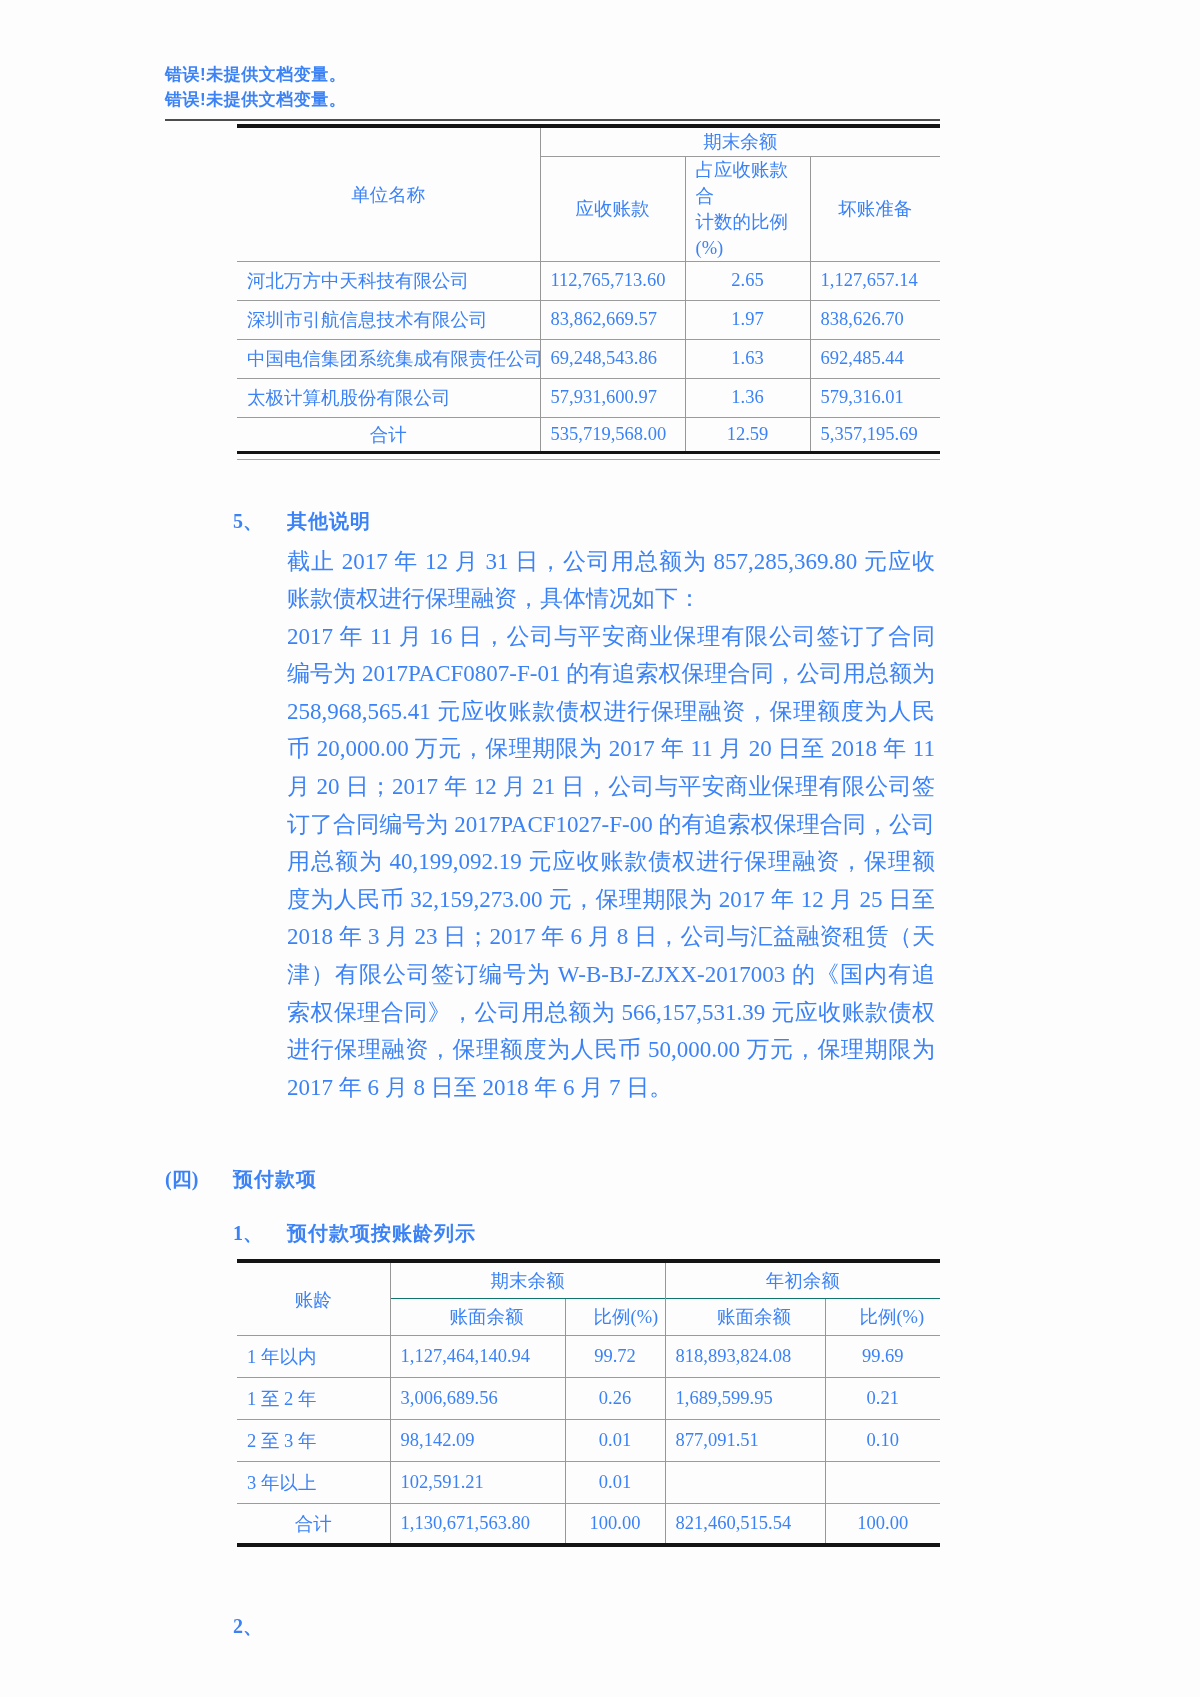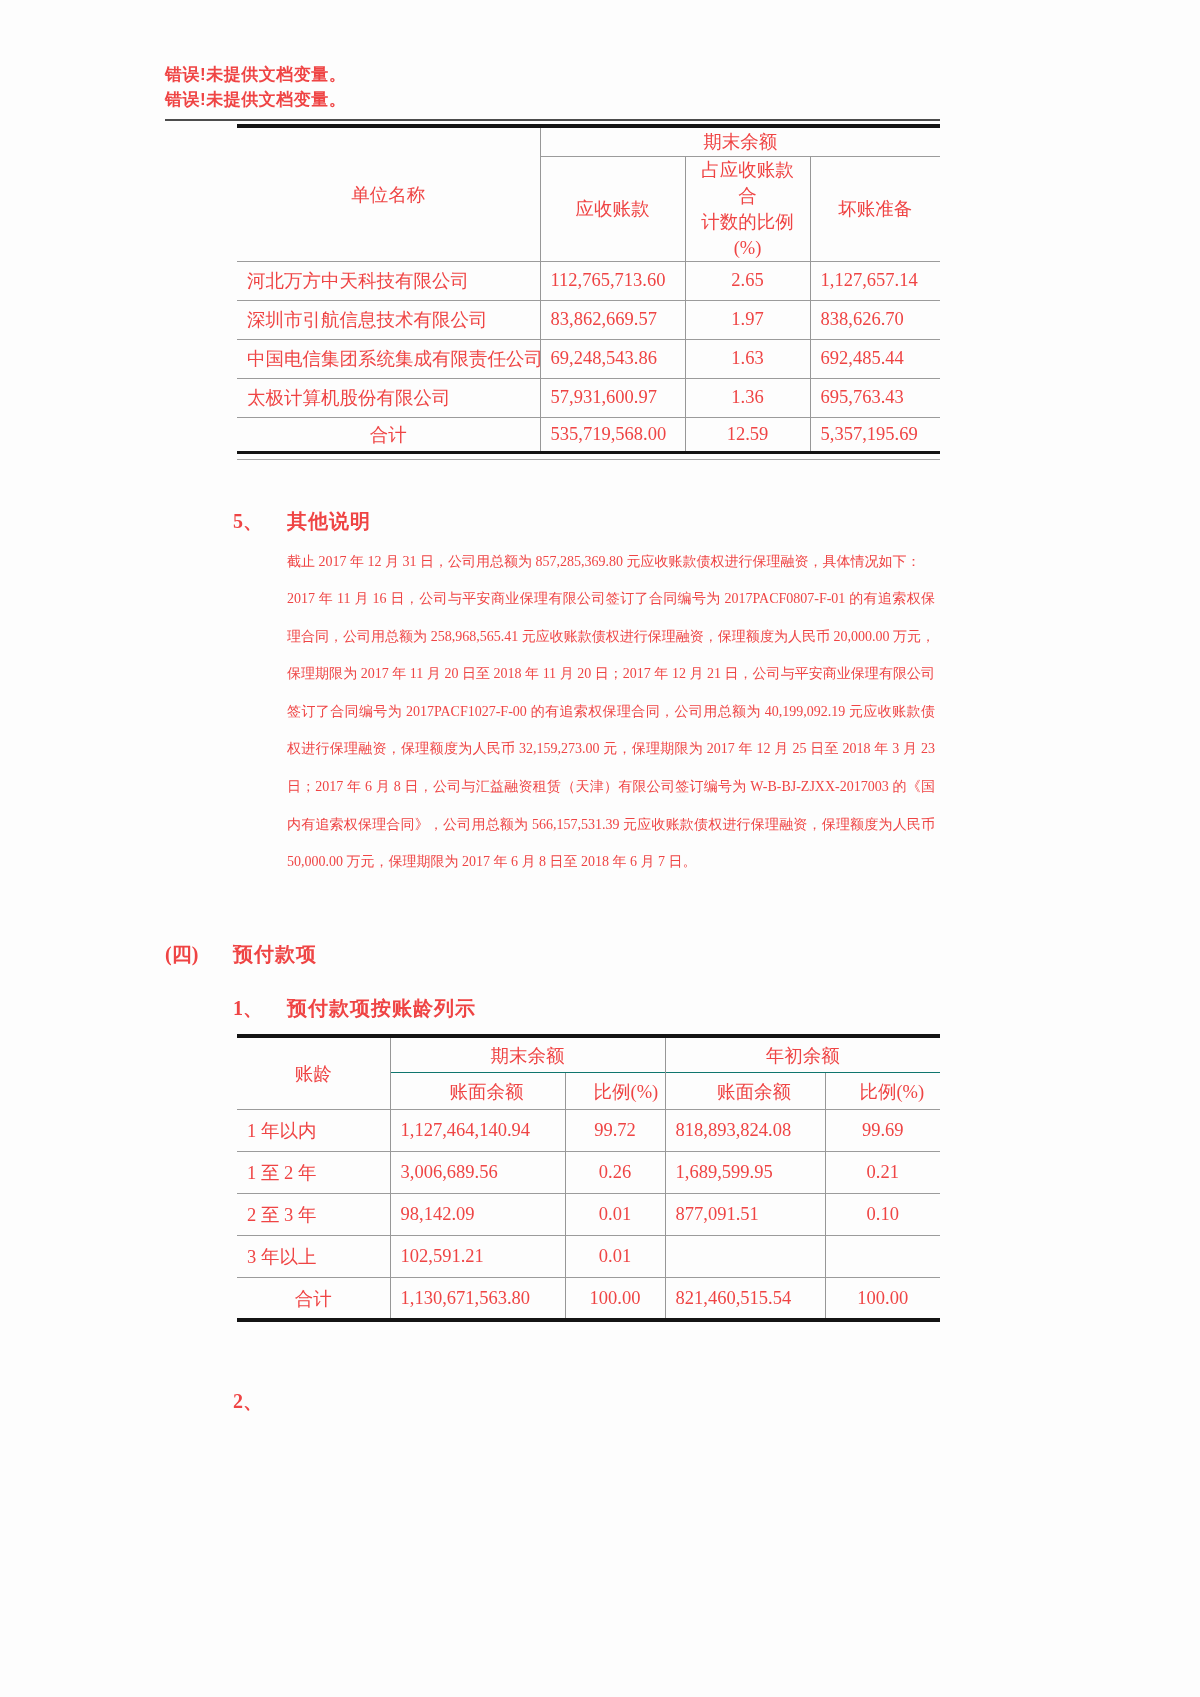--- a/index.html
+++ b/index.html
@@ -4,21 +4,21 @@
 <style>
   * { box-sizing: border-box; }
   html, body { margin: 0; padding: 0; background: #f4f4f4; }
   .page {
     position: relative;
     width: 1200px;
     height: 1697px;
     margin: 0 auto;
     background: #fdfdfd;
     font-family: "Liberation Serif", "DejaVu Serif", serif;
-    color: #ef4444;
+    color: #3b82f6;
     padding: 62px 0 0 165px;
     overflow: hidden;
   }
   .content { width: 775px; }
 
   
   .doc-var {
     font-family: "Liberation Sans", "DejaVu Sans", sans-serif;
     font-weight: 700;
     font-size: 17px;
@@ -51,42 +51,42 @@
   .t1 tbody tr { height: 39px; }
   .t1 tbody td { border-top: 1px solid #9b9b9b; }
   .t1 tr.total { height: 35px; }
   .t2 thead tr { height: 37px; }
   .t2 thead tr.sub th { border-top: 1px solid #0f766e; padding-left: 28px; }
   .t2 tbody tr { height: 42px; }
   .t2 tbody td { border-top: 1px solid #9b9b9b; }
   .l { text-align: left; }
   .r { }
   .c { text-align: center; }
-  .ratio-line { line-height: 26px; text-align: center; font-family: Liberation Serif, serif; }
+  .ratio-line { line-height: 26px; text-align: left; font-family: Liberation Serif, serif; }
   .after-line { width: 703px; margin-left: 72px; border-bottom: 1px solid #a6a6a6; margin-top: 5px; }
 
   
   .h-row { display: flex; align-items: baseline; }
   .h-num {
     font-weight: 700;
     font-size: 20px;
     flex: 0 0 auto;
   }
   .h-title {
     font-family: "Liberation Sans", "DejaVu Sans", sans-serif;
     font-weight: 700;
     font-size: 20px;
     letter-spacing: 1px;
   }
   .sec5 { margin-top: 48px; margin-left: 68px; }
   .sec5 .h-num { width: 54px; }
   .para {
     margin-left: 122px;
     width: 648px;
-    font-size: 14px;
+    font-size: 23px;
     line-height: 37.6px;
     text-align: justify;
     margin-top: 8px;
   }
   .sec4 { margin-top: 60px; margin-left: 0; }
   .sec4 .h-num { width: 68px; font-size: 20px; }
   .sub1 { margin-top: 27px; margin-left: 68px; }
   .sub1 .h-num { width: 54px; }
   .sub2 { margin-top: 66px; margin-left: 68px; }
   .sub2 .h-num { width: 54px; }
@@ -141,21 +141,21 @@
         <tr>
           <td class="l">中国电信集团系统集成有限责任公司</td>
           <td class="r vl">69,248,543.86</td>
           <td class="c vl">1.63</td>
           <td class="r vl">692,485.44</td>
         </tr>
         <tr>
           <td class="l">太极计算机股份有限公司</td>
           <td class="r vl">57,931,600.97</td>
           <td class="c vl">1.36</td>
-          <td class="r vl">695,763.43</td>
+          <td class="r vl">579,316.01</td>
         </tr>
         <tr class="total">
           <td class="c">合计</td>
           <td class="r vl">535,719,568.00</td>
           <td class="c vl">12.59</td>
           <td class="r vl">5,357,195.69</td>
         </tr>
       </tbody>
     </table>
     <div class="after-line"></div>

